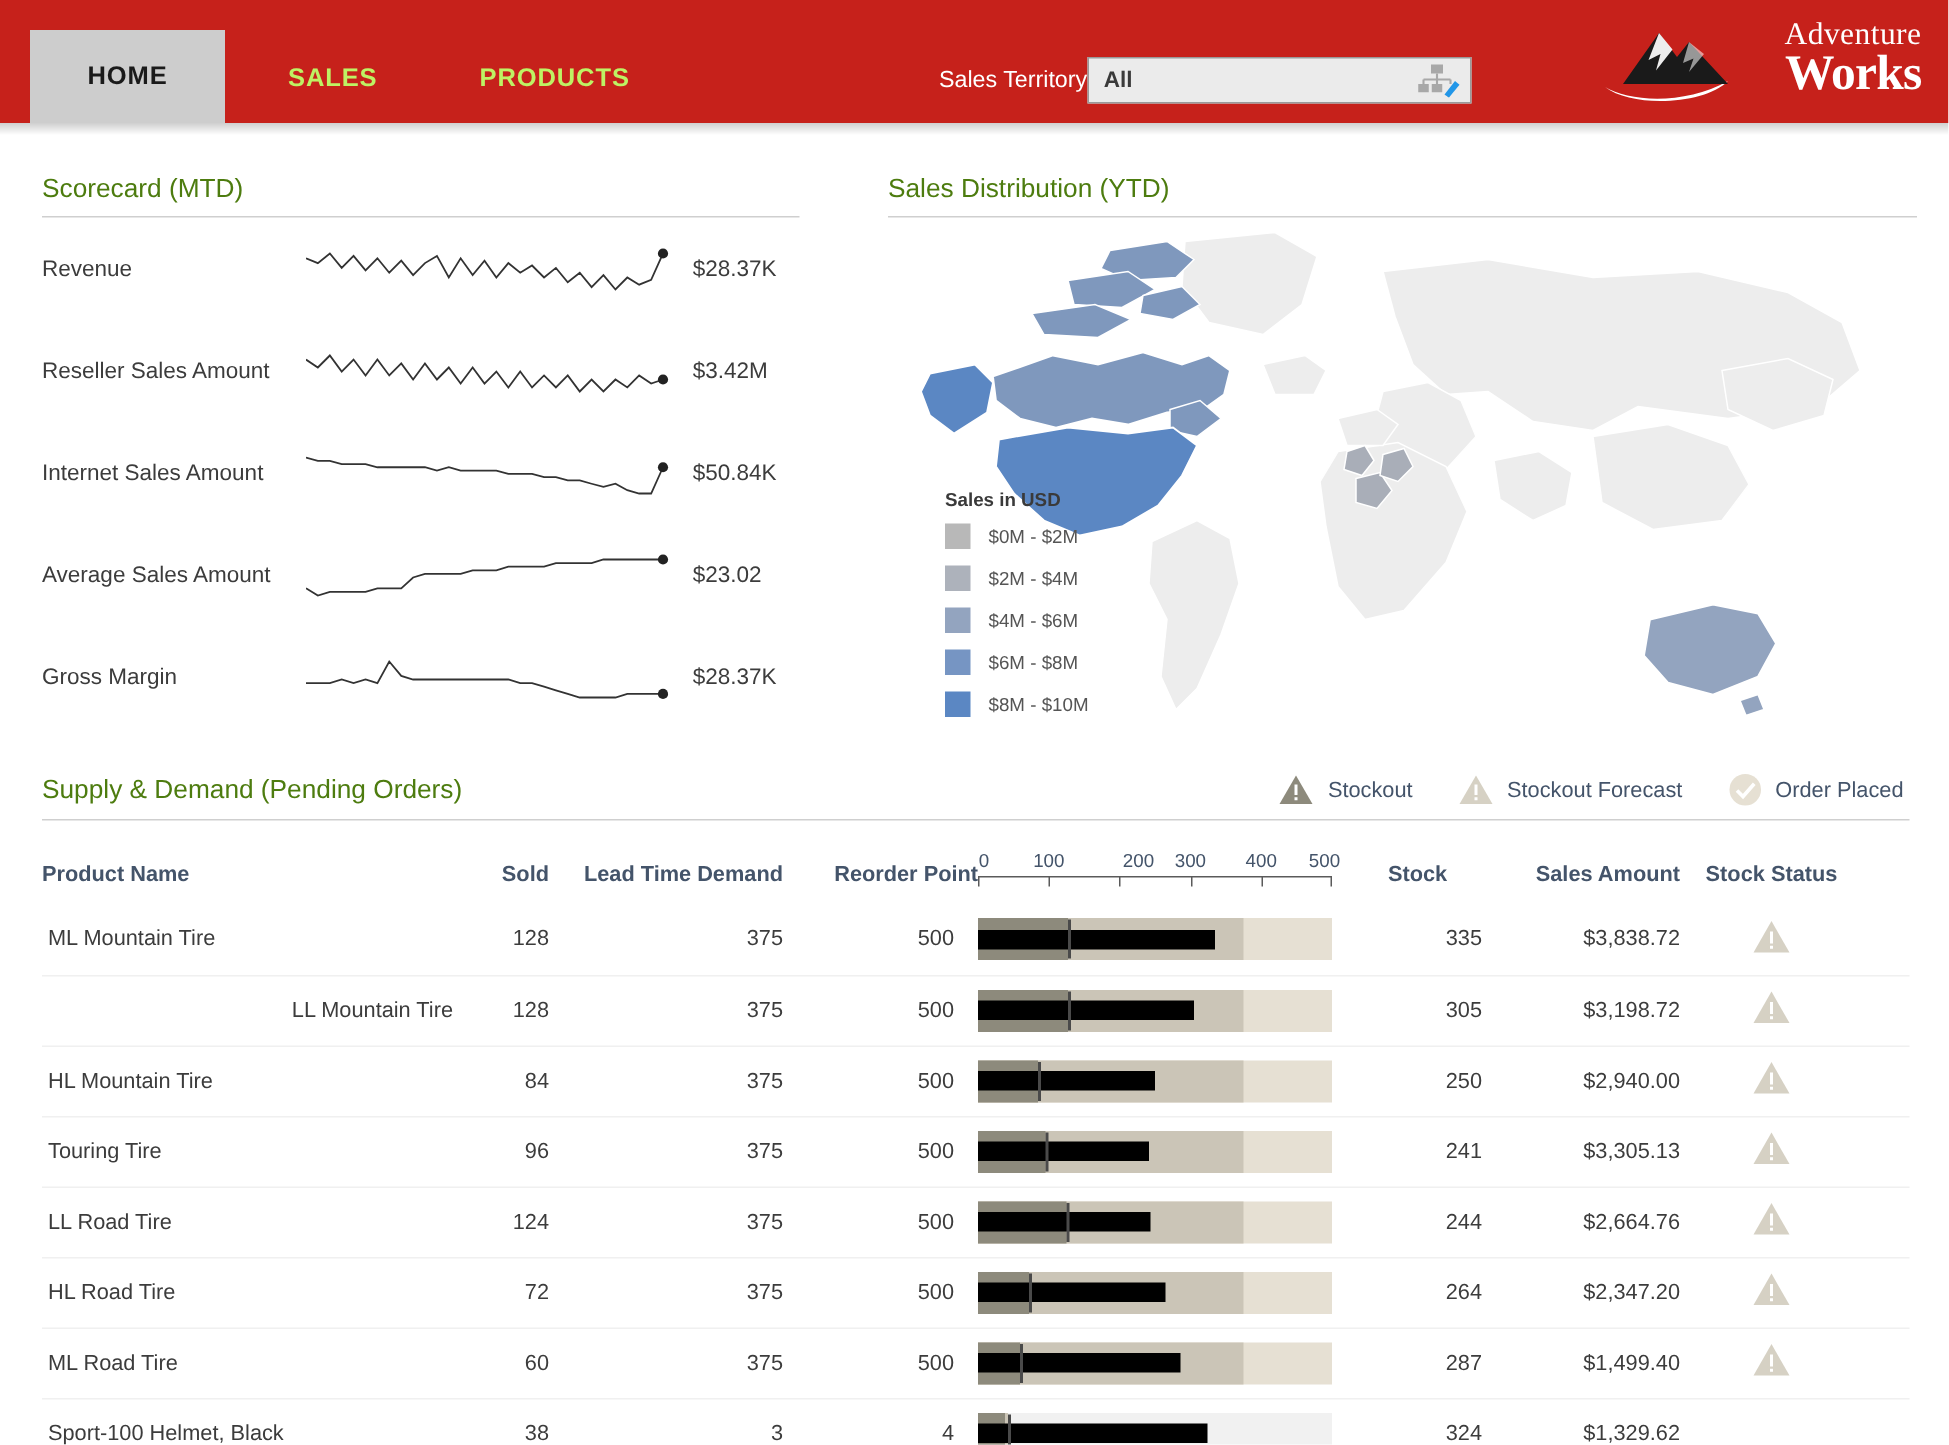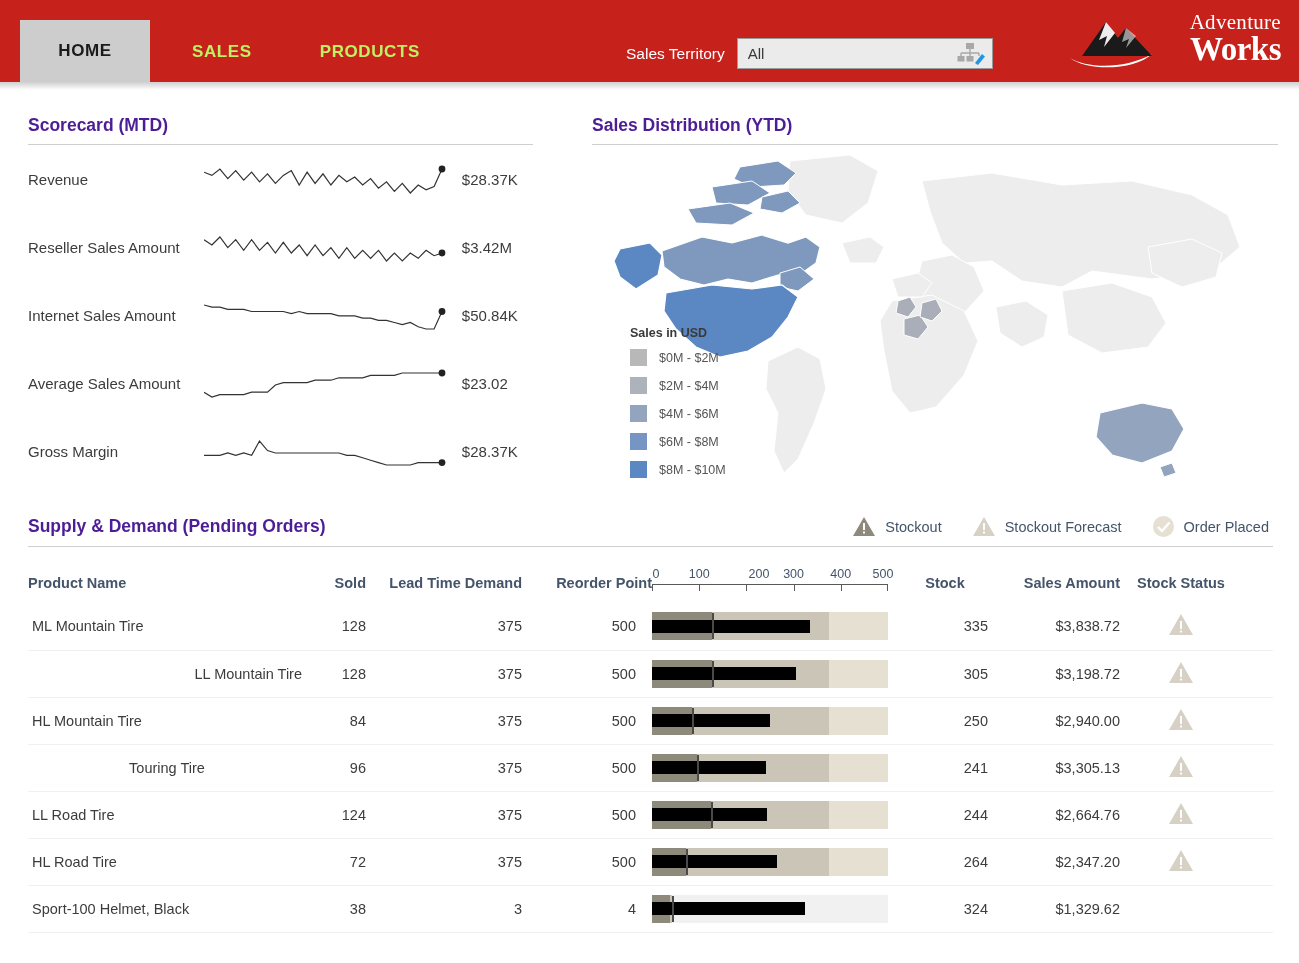--- a/index.html
+++ b/index.html
@@ -25,42 +25,42 @@
     color: #bef264; padding: 0 34px;
     height: 60px; display: flex; align-items: center; justify-content: center;
     cursor: pointer; user-select: none;
   }
   .tab.active {
     background: #cdcdcd; color: #1a1a1a;
     height: 62px; margin-left: 20px; margin-right: 8px;
     min-width: 130px;
   }
   .filter-zone {
-    display: flex; align-items: center; gap: 12px;
+    display: flex; align-items: center; gap: 0;
     position: absolute; left: 626px; top: 38px;
   }
   .filter-label { color:#fff; font-size: 15.5px; }
   .filter-box {
     width: 256px; height: 31px; background: #ebebeb;
     border: 1px solid #9a9a9a;
-    display: flex; align-items: center; position: relative;
+    display: flex; align-items: center; position: relative; font-weight: bold;
   }
   .filter-value { font-size: 15px; color:#3a3a3a; padding-left: 10px; }
   .filter-icon { position:absolute; right: 6px; top: 3px; }
 
   .logo { position: absolute; right: 18px; top: 8px; width: 215px; height: 66px; }
   .logo-text { position:absolute; right: 0; top: 4px; text-align: right; color:#fff; line-height: 1; }
   .logo-adv { font-family: "Liberation Serif", serif; font-size: 21px; letter-spacing: .3px; }
   .logo-works { font-family: "Liberation Serif", serif; font-weight: bold; font-size: 33px; letter-spacing: -.5px; }
 
   .header-shadow { height: 8px; background: linear-gradient(#cfcfcf,#ffffff); }
 
   
   .panel-title {
-    font-size: 17.5px; font-weight: bold; color: #4c1d95;
+    font-size: 17.5px; font-weight: normal; color: #4d7c0f;
   }
   .panel-rule { border-bottom: 1px solid #cfcfcf; margin-top: 8px; }
 
   #scorecard { position: absolute; left: 28px; top: 115px; width: 505px; }
   #salesdist { position: absolute; left: 592px; top: 115px; width: 686px; }
 
   .sc-row {
     display: flex; align-items: center; height: 68px;
   }
   .sc-label { width: 178px; font-size: 15px; color: #3c3c3c; }
@@ -402,21 +402,21 @@
             <td class="c-stock" style="text-align:right">250</td>
             <td class="c-amt" style="text-align:right">$2,940.00</td>
             <td class="c-stat"><svg width="26" height="23" viewBox="0 0 26 23">
                 <path d="M13 1 L25 22 L1 22 Z" fill="#d6d1c4"></path>
                 <rect x="12" y="8" width="2" height="8" fill="#fff"></rect>
                 <rect x="12" y="17.5" width="2" height="2" fill="#fff"></rect>
               </svg></td>
             <td class="c-pad"></td>
           </tr>
           <tr>
-            <td class="c-name" style="text-align:center">Touring Tire</td>
+            <td class="c-name" style="text-align:left">Touring Tire</td>
             <td class="c-sold" style="text-align:right">96</td>
             <td class="c-ltd" style="text-align:right">375</td>
             <td class="c-rp" style="text-align:right">500</td>
             <td class="c-bul">
               <div class="bullet">
                 <div class="band" style="left:0;width:236px;background:#e6e0d3"></div>
                 <div class="band" style="left:0;width:177px;background:#cbc5b7"></div>
                 <div class="band" style="left:0;width:45.312px;background:#8d8a7c"></div>
                 <div class="bar" style="width:113.752px"></div>
                 <div class="target" style="left:45.312px"></div>
@@ -463,20 +463,43 @@
               <div class="bullet">
                 <div class="band" style="left:0;width:236px;background:#e6e0d3"></div>
                 <div class="band" style="left:0;width:177px;background:#cbc5b7"></div>
                 <div class="band" style="left:0;width:33.983999999999995px;background:#8d8a7c"></div>
                 <div class="bar" style="width:124.608px"></div>
                 <div class="target" style="left:33.983999999999995px"></div>
               </div>
             </td>
             <td class="c-stock" style="text-align:right">264</td>
             <td class="c-amt" style="text-align:right">$2,347.20</td>
+            <td class="c-stat"><svg width="26" height="23" viewBox="0 0 26 23">
+                <path d="M13 1 L25 22 L1 22 Z" fill="#d6d1c4"></path>
+                <rect x="12" y="8" width="2" height="8" fill="#fff"></rect>
+                <rect x="12" y="17.5" width="2" height="2" fill="#fff"></rect>
+              </svg></td>
+            <td class="c-pad"></td>
+          </tr>
+          <tr>
+            <td class="c-name" style="text-align:left">ML Road Tire</td>
+            <td class="c-sold" style="text-align:right">60</td>
+            <td class="c-ltd" style="text-align:right">375</td>
+            <td class="c-rp" style="text-align:right">500</td>
+            <td class="c-bul">
+              <div class="bullet">
+                <div class="band" style="left:0;width:236px;background:#e6e0d3"></div>
+                <div class="band" style="left:0;width:177px;background:#cbc5b7"></div>
+                <div class="band" style="left:0;width:28.32px;background:#8d8a7c"></div>
+                <div class="bar" style="width:135.464px"></div>
+                <div class="target" style="left:28.32px"></div>
+              </div>
+            </td>
+            <td class="c-stock" style="text-align:right">287</td>
+            <td class="c-amt" style="text-align:right">$1,499.40</td>
             <td class="c-stat"><svg width="26" height="23" viewBox="0 0 26 23">
                 <path d="M13 1 L25 22 L1 22 Z" fill="#d6d1c4"></path>
                 <rect x="12" y="8" width="2" height="8" fill="#fff"></rect>
                 <rect x="12" y="17.5" width="2" height="2" fill="#fff"></rect>
               </svg></td>
             <td class="c-pad"></td>
           </tr>
           <tr>
             <td class="c-name" style="text-align:left">Sport-100 Helmet, Black</td>
             <td class="c-sold" style="text-align:right">38</td>

